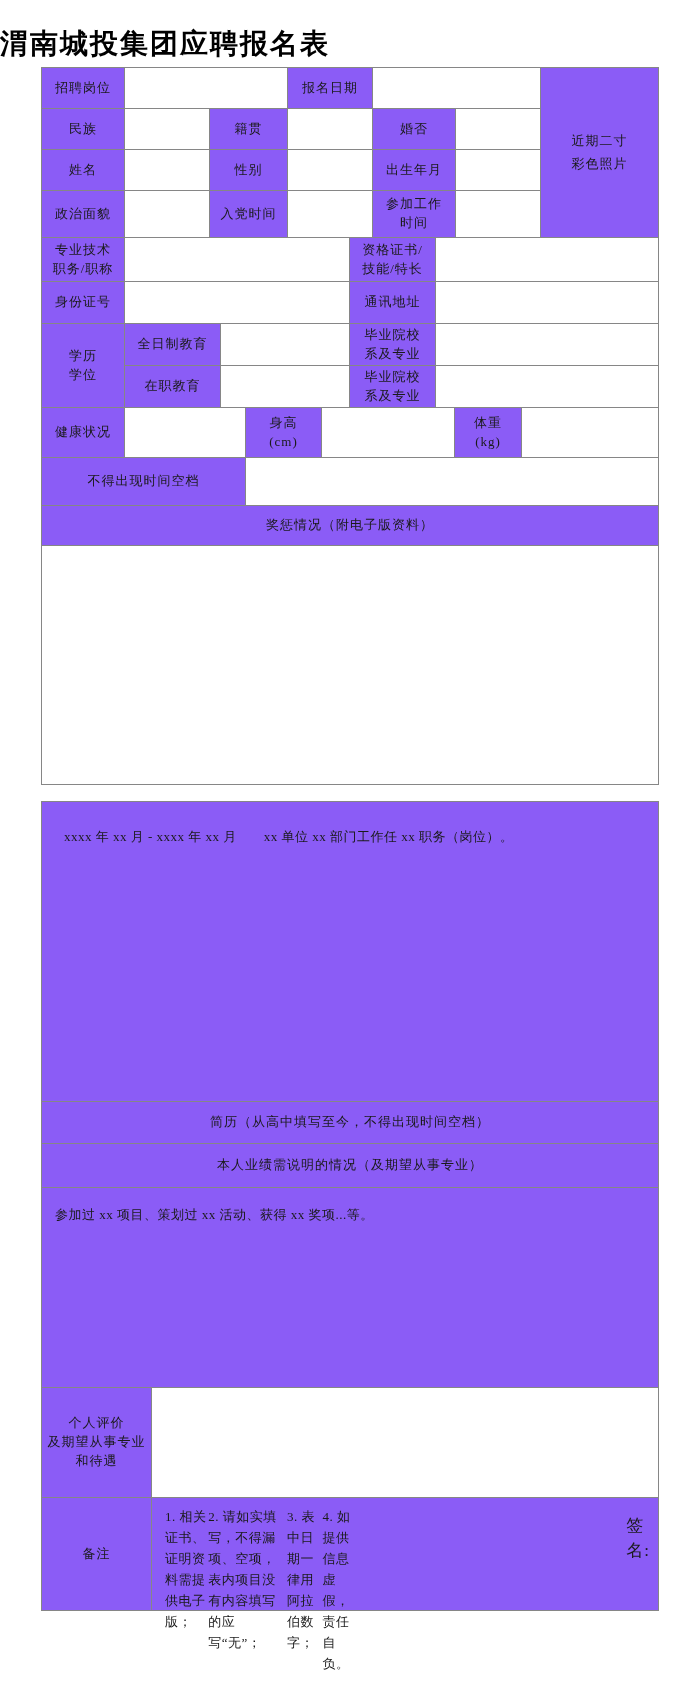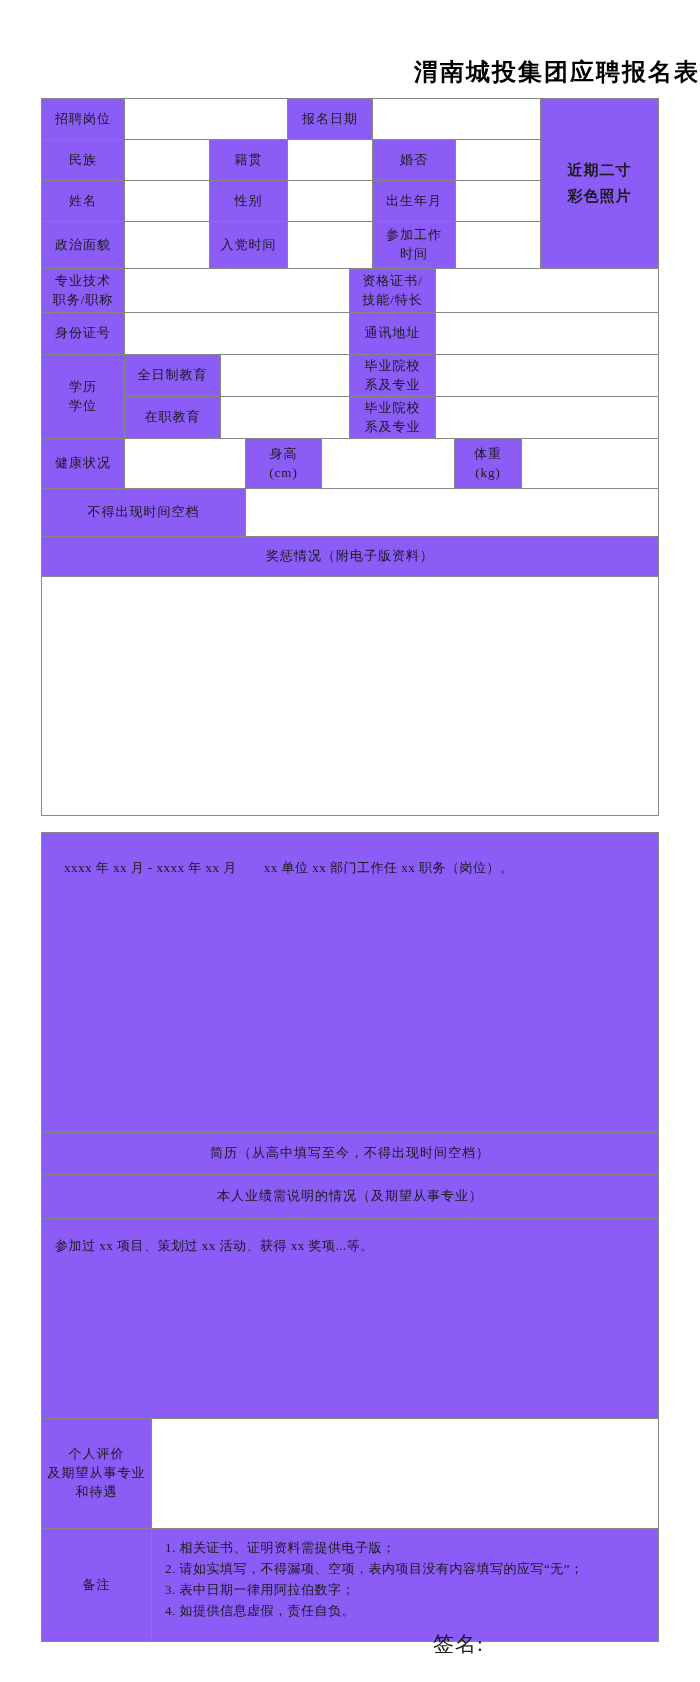--- a/index.html
+++ b/index.html
@@ -1,18 +1,18 @@
 <!DOCTYPE html>
 <html><head>
 <meta charset="utf-8">
 <style>
   html,body{margin:0;padding:0;background:#ffffff;}
   body{width:700px;font-family:"Liberation Serif","DejaVu Serif",serif;color:#1a1a1a;}
   .sheet{position:relative;width:700px;height:1682px;background:#ffffff;overflow:hidden;}
-  .doc-title{padding-top:25px;height:34px;text-align:right;font-size:24px;font-weight:bold;letter-spacing:2px;color:#000;margin-top:31px;}
+  .doc-title{padding-top:25px;height:34px;text-align:left;font-size:28px;font-weight:bold;letter-spacing:2px;color:#000;}
 
   .tbl{width:618px;margin-left:41px;box-sizing:border-box;border:1px solid #868686;background:#8b5cf6;}
   .tbl1{margin-top:8px;}
   .tbl2{margin-top:16px;}
 
   .row{display:flex;}
   .cell{box-sizing:border-box;border-right:1px solid #868686;border-bottom:1px solid #868686;
         display:flex;align-items:center;justify-content:center;text-align:center;
         font-size:13px;letter-spacing:1px;line-height:1.45;white-space:pre-line;}
   .cell.last{border-right:none;}
@@ -22,33 +22,33 @@
   
   .h41{height:41px}.h42{height:42px}.h44{height:44px}.h47{height:47px}
   .h50{height:50px}.h48{height:48px}.h40{height:40px}.h238{height:238px}
   .h300{height:300px}.h200{height:200px}.h110{height:110px}.h112{height:112px}
 
   
   .block{display:flex;}
   .block-left{width:499px;}
   .photo-cell{width:117px;box-sizing:border-box;border-bottom:1px solid #868686;
               display:flex;align-items:center;justify-content:center;text-align:center;
-              font-size:15px;letter-spacing:1px;line-height:1.7;white-space:pre-line;font-weight:bold;}
+              font-size:13px;letter-spacing:1px;line-height:1.7;white-space:pre-line;}
   .edu-left{width:83px;}
   .edu-right{width:533px;}
 
   .hdr-cell{justify-content:center;}
   .content-cell{align-items:flex-start;justify-content:flex-start;text-align:left;}
   .resume-content{padding:26px 10px 0 22px;letter-spacing:0.5px;}
   .ach-content{padding:18px 10px 0 13px;letter-spacing:0.5px;}
 
-  .remark-content{flex-direction:column;align-items:stretch;justify-content:flex-start;
+  .remark-content{flex-direction:row;align-items:stretch;justify-content:flex-start;
                   text-align:left;padding:8px 8px 0 13px;}
   .remark-line{font-size:13px;letter-spacing:0.5px;line-height:1.62;white-space:pre-line;}
-  .signature{margin-top:8px;padding-left:268px;font-size:21px;letter-spacing:1px;}
+  .signature{margin-top:8px;padding-left:268px;font-size:17px;letter-spacing:1px;}
 </style>
 </head>
 <body>
 
 <div class="sheet">
 
   <div class="doc-title">渭南城投集团应聘报名表</div>
 
   <div class="tbl tbl1">
 

